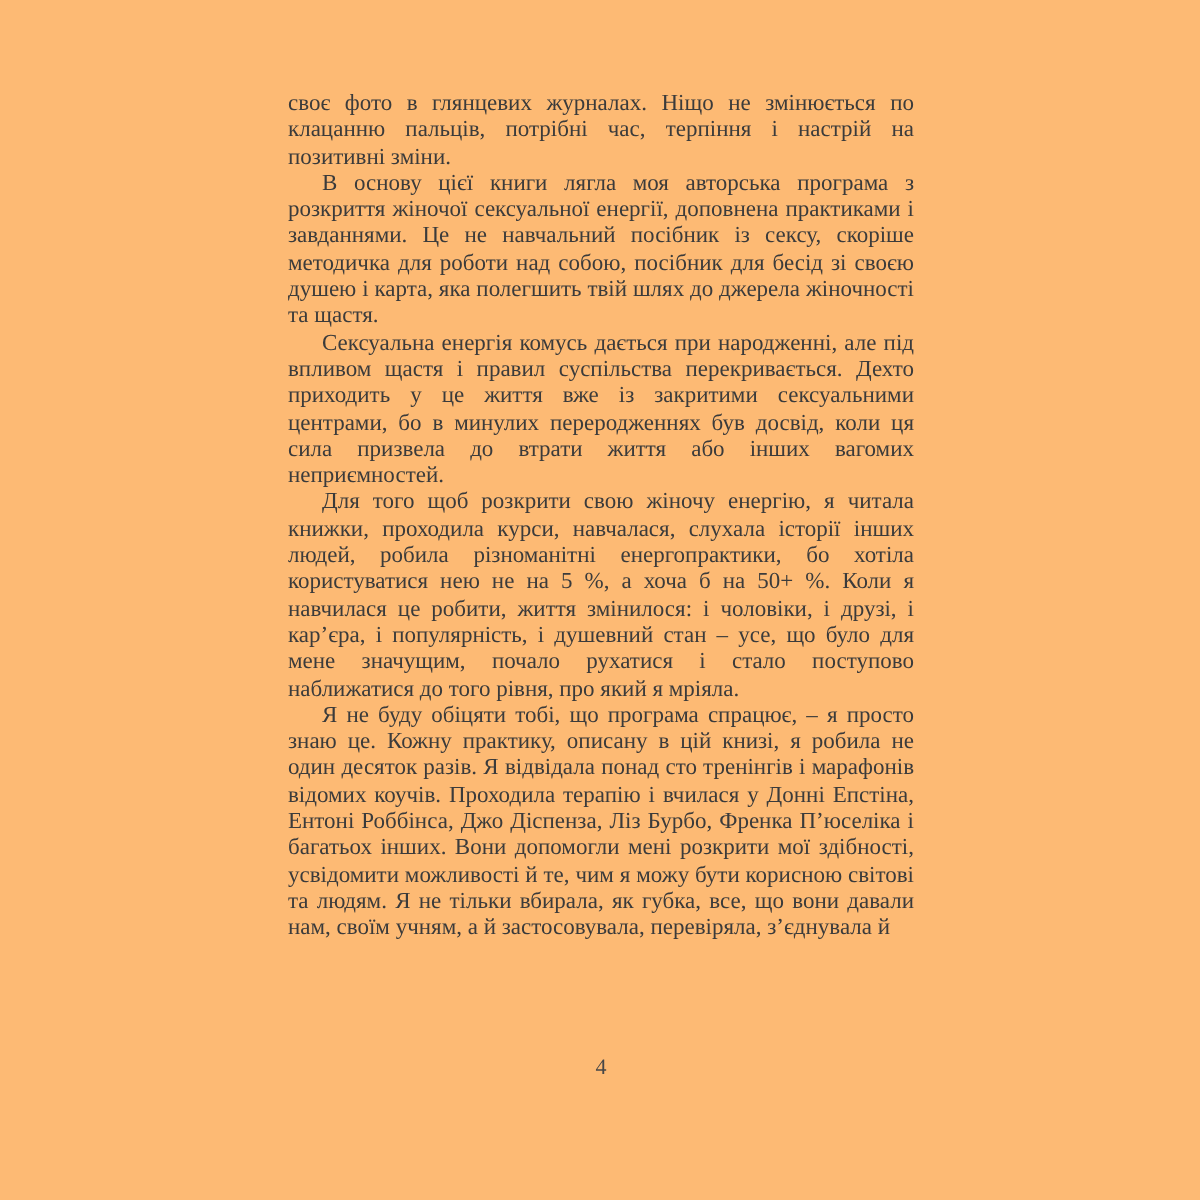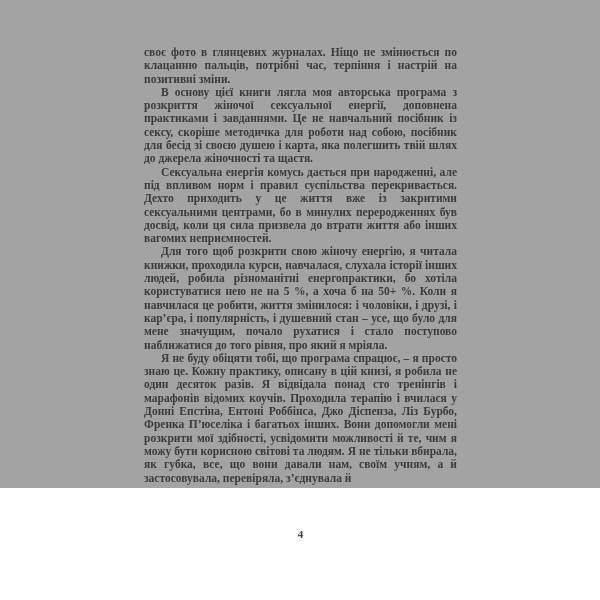--- a/index.html
+++ b/index.html
@@ -8,23 +8,22 @@
   }
   body {
     width: 600px;
     height: 600px;
     background: #ffffff;
     overflow: hidden;
   }
   .page {
     position: relative;
     width: 600px;
-    height: 488px;
-    background: #a3a3a3;
-    font-weight: bold;
+    height: 600px;
+    background: #fdba74;
   }
   .text-block {
     position: absolute;
     left: 144px;
     top: 46px;
     width: 313px;
     font-family: "Liberation Serif", "DejaVu Serif", serif;
     font-size: 11.5px;
     line-height: 13.3px;
     color: #3b3b3b;
@@ -51,18 +50,18 @@
     filter: blur(0.2px);
   }
 </style>
 </head>
 <body>
 
 <div class="page">
   <div class="text-block">
     <p class="continued">своє фото в глянцевих журналах. Ніщо не змінюється по клацанню пальців, потрібні час, терпіння і настрій на позитивні зміни.</p>
     <p>В основу цієї книги лягла моя авторська програма з розкриття жіночої сексуальної енергії, доповнена практиками і завданнями. Це не навчальний посібник із сексу, скоріше методичка для роботи над собою, посібник для бесід зі своєю душею і карта, яка полегшить твій шлях до джерела жіночності та щастя.</p>
-    <p>Сексуальна енергія комусь дається при народженні, але під впливом норм і правил суспільства перекривається. Дехто приходить у це життя вже із закритими сексуальними центрами, бо в минулих переродженнях був досвід, коли ця сила призвела до втрати життя або інших вагомих неприємностей.</p>
+    <p>Сексуальна енергія комусь дається при народженні, але під впливом щастя і правил суспільства перекривається. Дехто приходить у це життя вже із закритими сексуальними центрами, бо в минулих переродженнях був досвід, коли ця сила призвела до втрати життя або інших вагомих неприємностей.</p>
     <p>Для того щоб розкрити свою жіночу енергію, я читала книжки, проходила курси, навчалася, слухала історії інших людей, робила різноманітні енергопрактики, бо хотіла користуватися нею не на 5 %, а хоча б на 50+ %. Коли я навчилася це робити, життя змінилося: і чоловіки, і друзі, і кар’єра, і популярність, і душевний стан – усе, що було для мене значущим, почало рухатися і стало поступово наближатися до того рівня, про який я мріяла.</p>
     <p>Я не буду обіцяти тобі, що програма спрацює, – я просто знаю це. Кожну практику, описану в цій книзі, я робила не один десяток разів. Я відвідала понад сто тренінгів і марафонів відомих коучів. Проходила терапію і вчилася у Донні Епстіна, Ентоні Роббінса, Джо Діспенза, Ліз Бурбо, Френка П’юселіка і багатьох інших. Вони допомогли мені розкрити мої здібності, усвідомити можливості й те, чим я можу бути корисною світові та людям. Я не тільки вбирала, як губка, все, що вони давали нам, своїм учням, а й застосовувала, перевіряла, з’єднувала й</p>
   </div>
   <div class="page-number">4</div>
 </div>
 
 </body></html>

